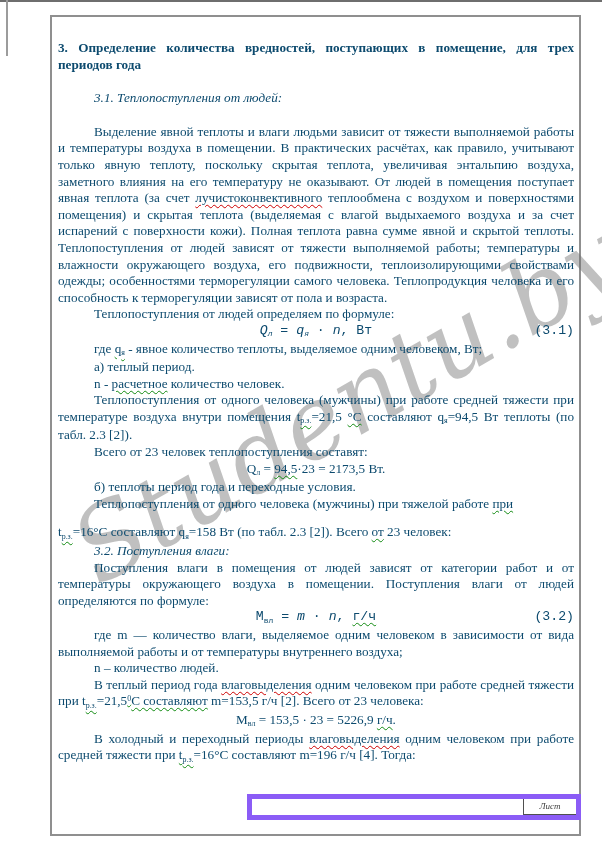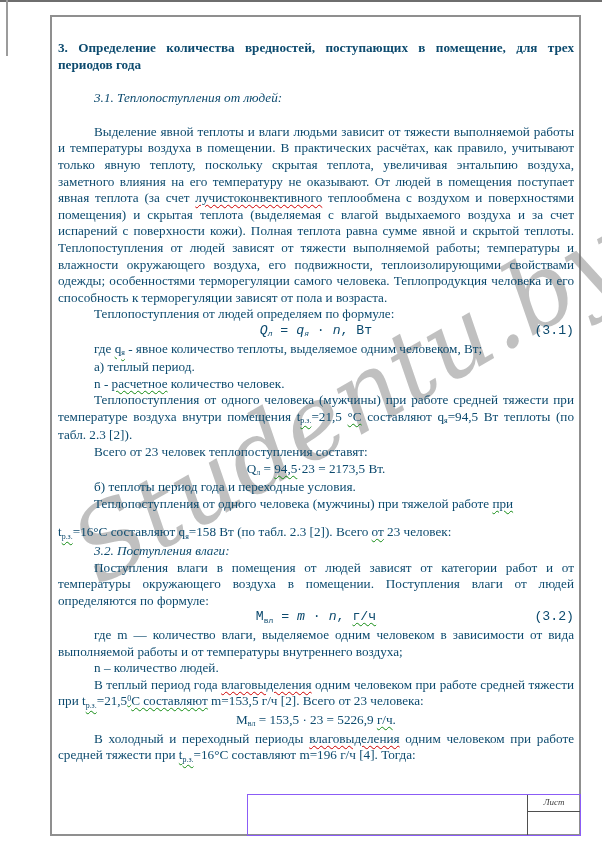--- a/index.html
+++ b/index.html
@@ -33,22 +33,22 @@
 
   .r-b{font-weight:bold;}
   .r-i{font-style:italic;}
   .r-sub{font-size:0.6em;position:relative;top:0.3em;}
   .r-sup{font-size:0.6em;position:relative;top:-0.5em;}
   .r-rw{text-decoration-line:underline;text-decoration-style:wavy;
         text-decoration-color:#cc0000;text-decoration-thickness:1px;text-underline-offset:2px;}
   .r-gw{text-decoration-line:underline;text-decoration-style:wavy;
         text-decoration-color:#118a11;text-decoration-thickness:1px;text-underline-offset:2px;}
 
-  .stamp{position:absolute;left:247px;top:794px;width:334px;height:42px;z-index:3;
-         display:flex;border:1px solid #8b5cf6;box-sizing:border-box;}
+  .stamp{position:absolute;left:247px;top:794px;width:334px;height:26px;z-index:3;
+         display:flex;border:5px solid #8b5cf6;box-sizing:border-box;}
   .stamp-left{flex:1;border-right:1px solid #4f4f4f;}
   .stamp-right{width:52px;display:flex;flex-direction:column;}
   .stamp-label{height:17px;border-bottom:1px solid #4f4f4f;box-sizing:border-box;
                font-style:italic;font-size:9px;color:#3c3c3c;text-align:center;line-height:15px;}
   .stamp-value{flex:1;}
 </style>
 </head>
 <body>
 
 <div class="page">

